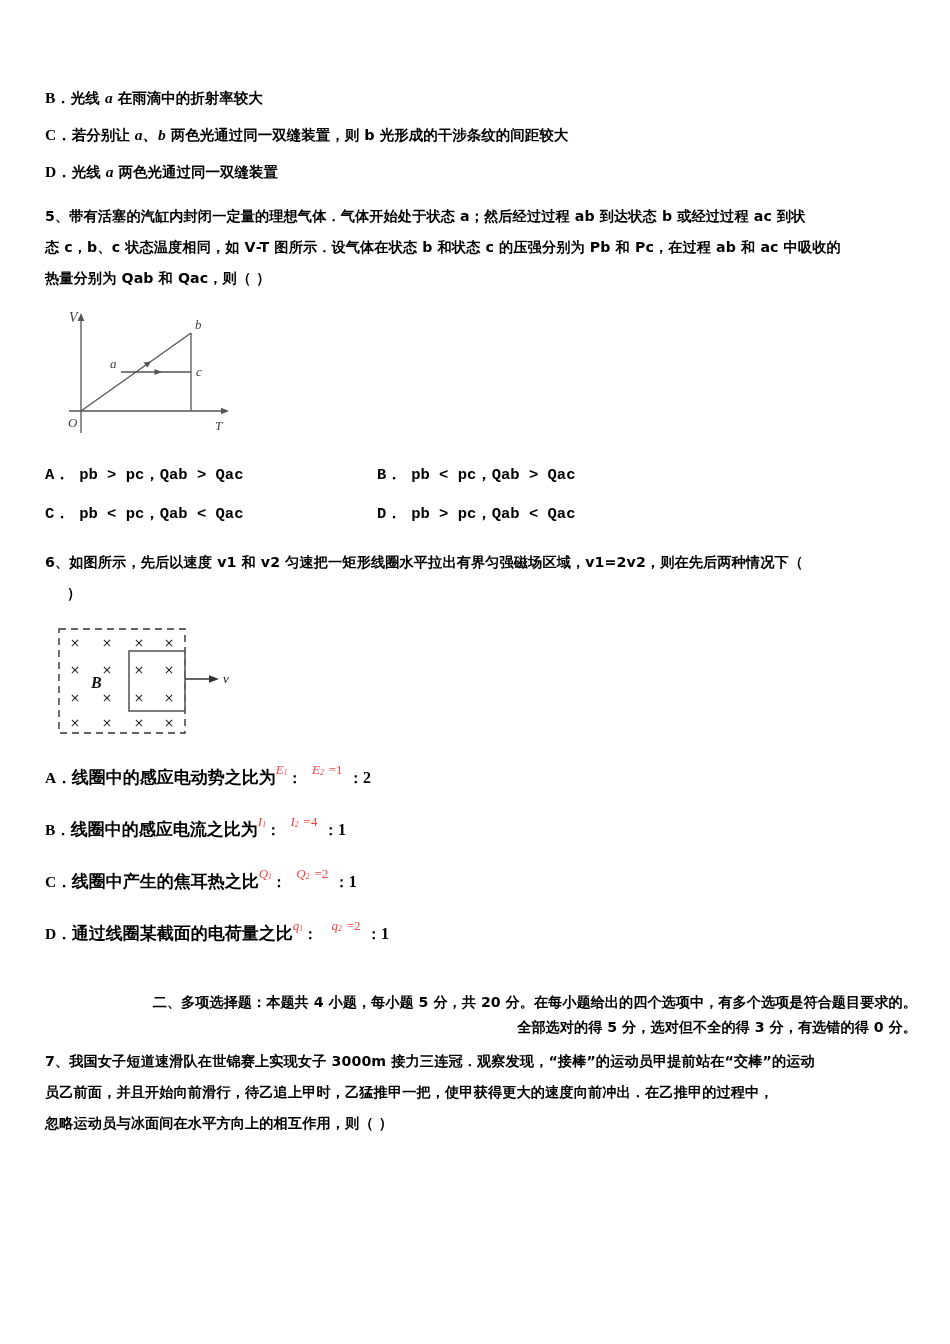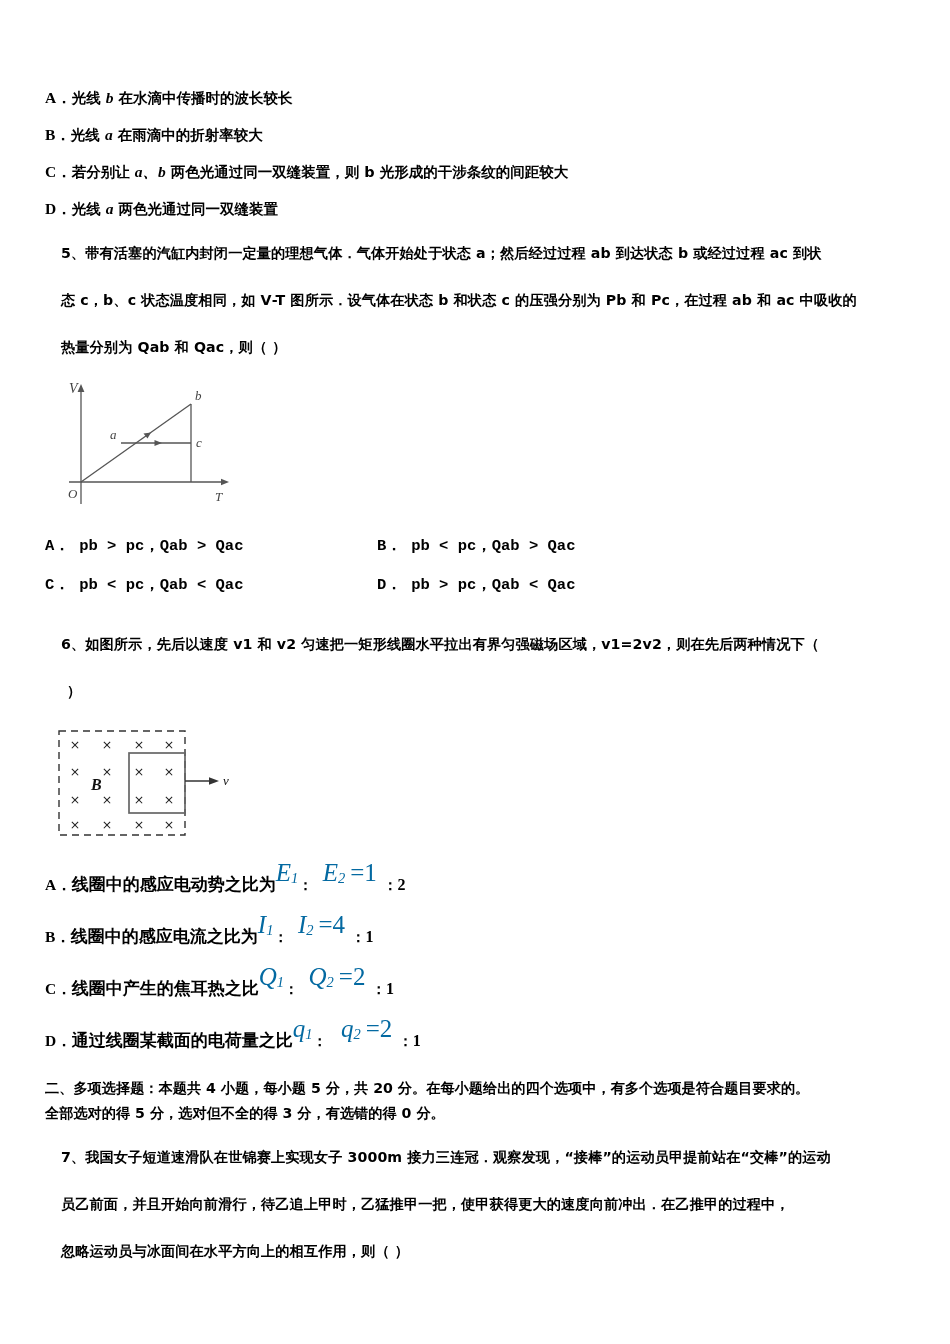--- a/index.html
+++ b/index.html
@@ -45,21 +45,21 @@
   .it {
     font-style: italic;
     font-family: "Liberation Serif", serif;
   }
 
   .qpara {
     font-family: "DejaVu Sans", "Liberation Sans", sans-serif;
     font-weight: bold;
     font-size: 14.2px;
     line-height: 31px;
-    margin: 16px;
+    margin: 0;
     letter-spacing: 0.1px;
   }
   .sec-head {
     font-family: "DejaVu Sans", "Liberation Sans", sans-serif;
     font-weight: bold;
     font-size: 14.2px;
     line-height: 25px;
     margin: 0;
   }
   sub { font-size: 0.68em; vertical-align: -0.22em; }
@@ -94,22 +94,22 @@
     font-size: 17px;
   }
   .q6opt .ltr {
     font-family: "Liberation Serif", serif;
     font-weight: bold;
     font-size: 15.5px;
   }
   .mathfrag {
     font-family: "Liberation Serif", "DejaVu Serif", serif;
     font-style: italic;
-    font-size: 25px;
-    color: #0369a1;
+    font-size: 13px;
+    color: #ef4444;
     position: relative;
     top: -9px;
   }
   .mathfrag sub {
     font-size: 0.58em;
     vertical-align: -0.15em;
     font-style: italic;
   }
   .mathnum {
     font-family: "Liberation Serif", serif;
@@ -130,23 +130,20 @@
   .fig-vt { margin: 14px 0 0 10px; }
   .fig-b  { margin: 12px 0 0 8px; }
 </style>
 </head>
 <body>
 
 <div class="page">
   <div class="content">
 
     <div>
-      <div class="opt-line">
-        <span class="opt-letter">A．</span><span class="cn">光线 </span><span class="it">b</span><span class="cn"> 在水滴中传播时的波长较长</span>
-      </div>
       <div class="opt-line">
         <span class="opt-letter">B．</span><span class="cn">光线 </span><span class="it">a</span><span class="cn"> 在雨滴中的折射率较大</span>
       </div>
       <div class="opt-line">
         <span class="opt-letter">C．</span><span class="cn">若分别让 </span><span class="it">a、b</span><span class="cn"> 两色光通过同一双缝装置，则 b 光形成的干涉条纹的间距较大</span>
       </div>
       <div class="opt-line">
         <span class="opt-letter">D．</span><span class="cn">光线 </span><span class="it">a</span><span class="cn"> 两色光通过同一双缝装置</span>
       </div>
     </div>
@@ -257,21 +254,21 @@
 
       <div class="q6opt">
         <span class="ltr">C．</span><span class="lead">线圈中产生的焦耳热之比</span><span class="mathfrag"><span>Q</span><sub>1</sub></span><span class="ratio-colon">：</span><span class="mathfrag" style="margin-left:10px;"><span>Q</span><sub>2</sub><span class="mathnum" style="margin-left:5px;">=2</span></span><span class="ratio-colon" style="margin-left:6px;">：</span><span class="tail-num">1</span>
       </div>
 
       <div class="q6opt">
         <span class="ltr">D．</span><span class="lead">通过线圈某截面的电荷量之比</span><span class="mathfrag"><span>q</span><sub>1</sub></span><span class="ratio-colon">：</span><span class="mathfrag" style="margin-left:14px;"><span>q</span><sub>2</sub><span class="mathnum" style="margin-left:5px;">=2</span></span><span class="ratio-colon" style="margin-left:6px;">：</span><span class="tail-num">1</span>
       </div>
     </div>
 
-    <div style="margin-top:0;">
+    <div style="margin-top:16px;text-align:right;">
       <p class="sec-head">二、多项选择题：本题共 4 小题，每小题 5 分，共 20 分。在每小题给出的四个选项中，有多个选项是符合题目要求的。</p>
       <p class="sec-head">全部选对的得 5 分，选对但不全的得 3 分，有选错的得 0 分。</p>
     </div>
 
     <div style="margin-top:6px;">
       <p class="qpara">7、我国女子短道速滑队在世锦赛上实现女子 3000m 接力三连冠．观察发现，“接棒”的运动员甲提前站在“交棒”的运动</p>
       <p class="qpara">员乙前面，并且开始向前滑行，待乙追上甲时，乙猛推甲一把，使甲获得更大的速度向前冲出．在乙推甲的过程中，</p>
       <p class="qpara">忽略运动员与冰面间在水平方向上的相互作用，则（      ）</p>
     </div>
 

